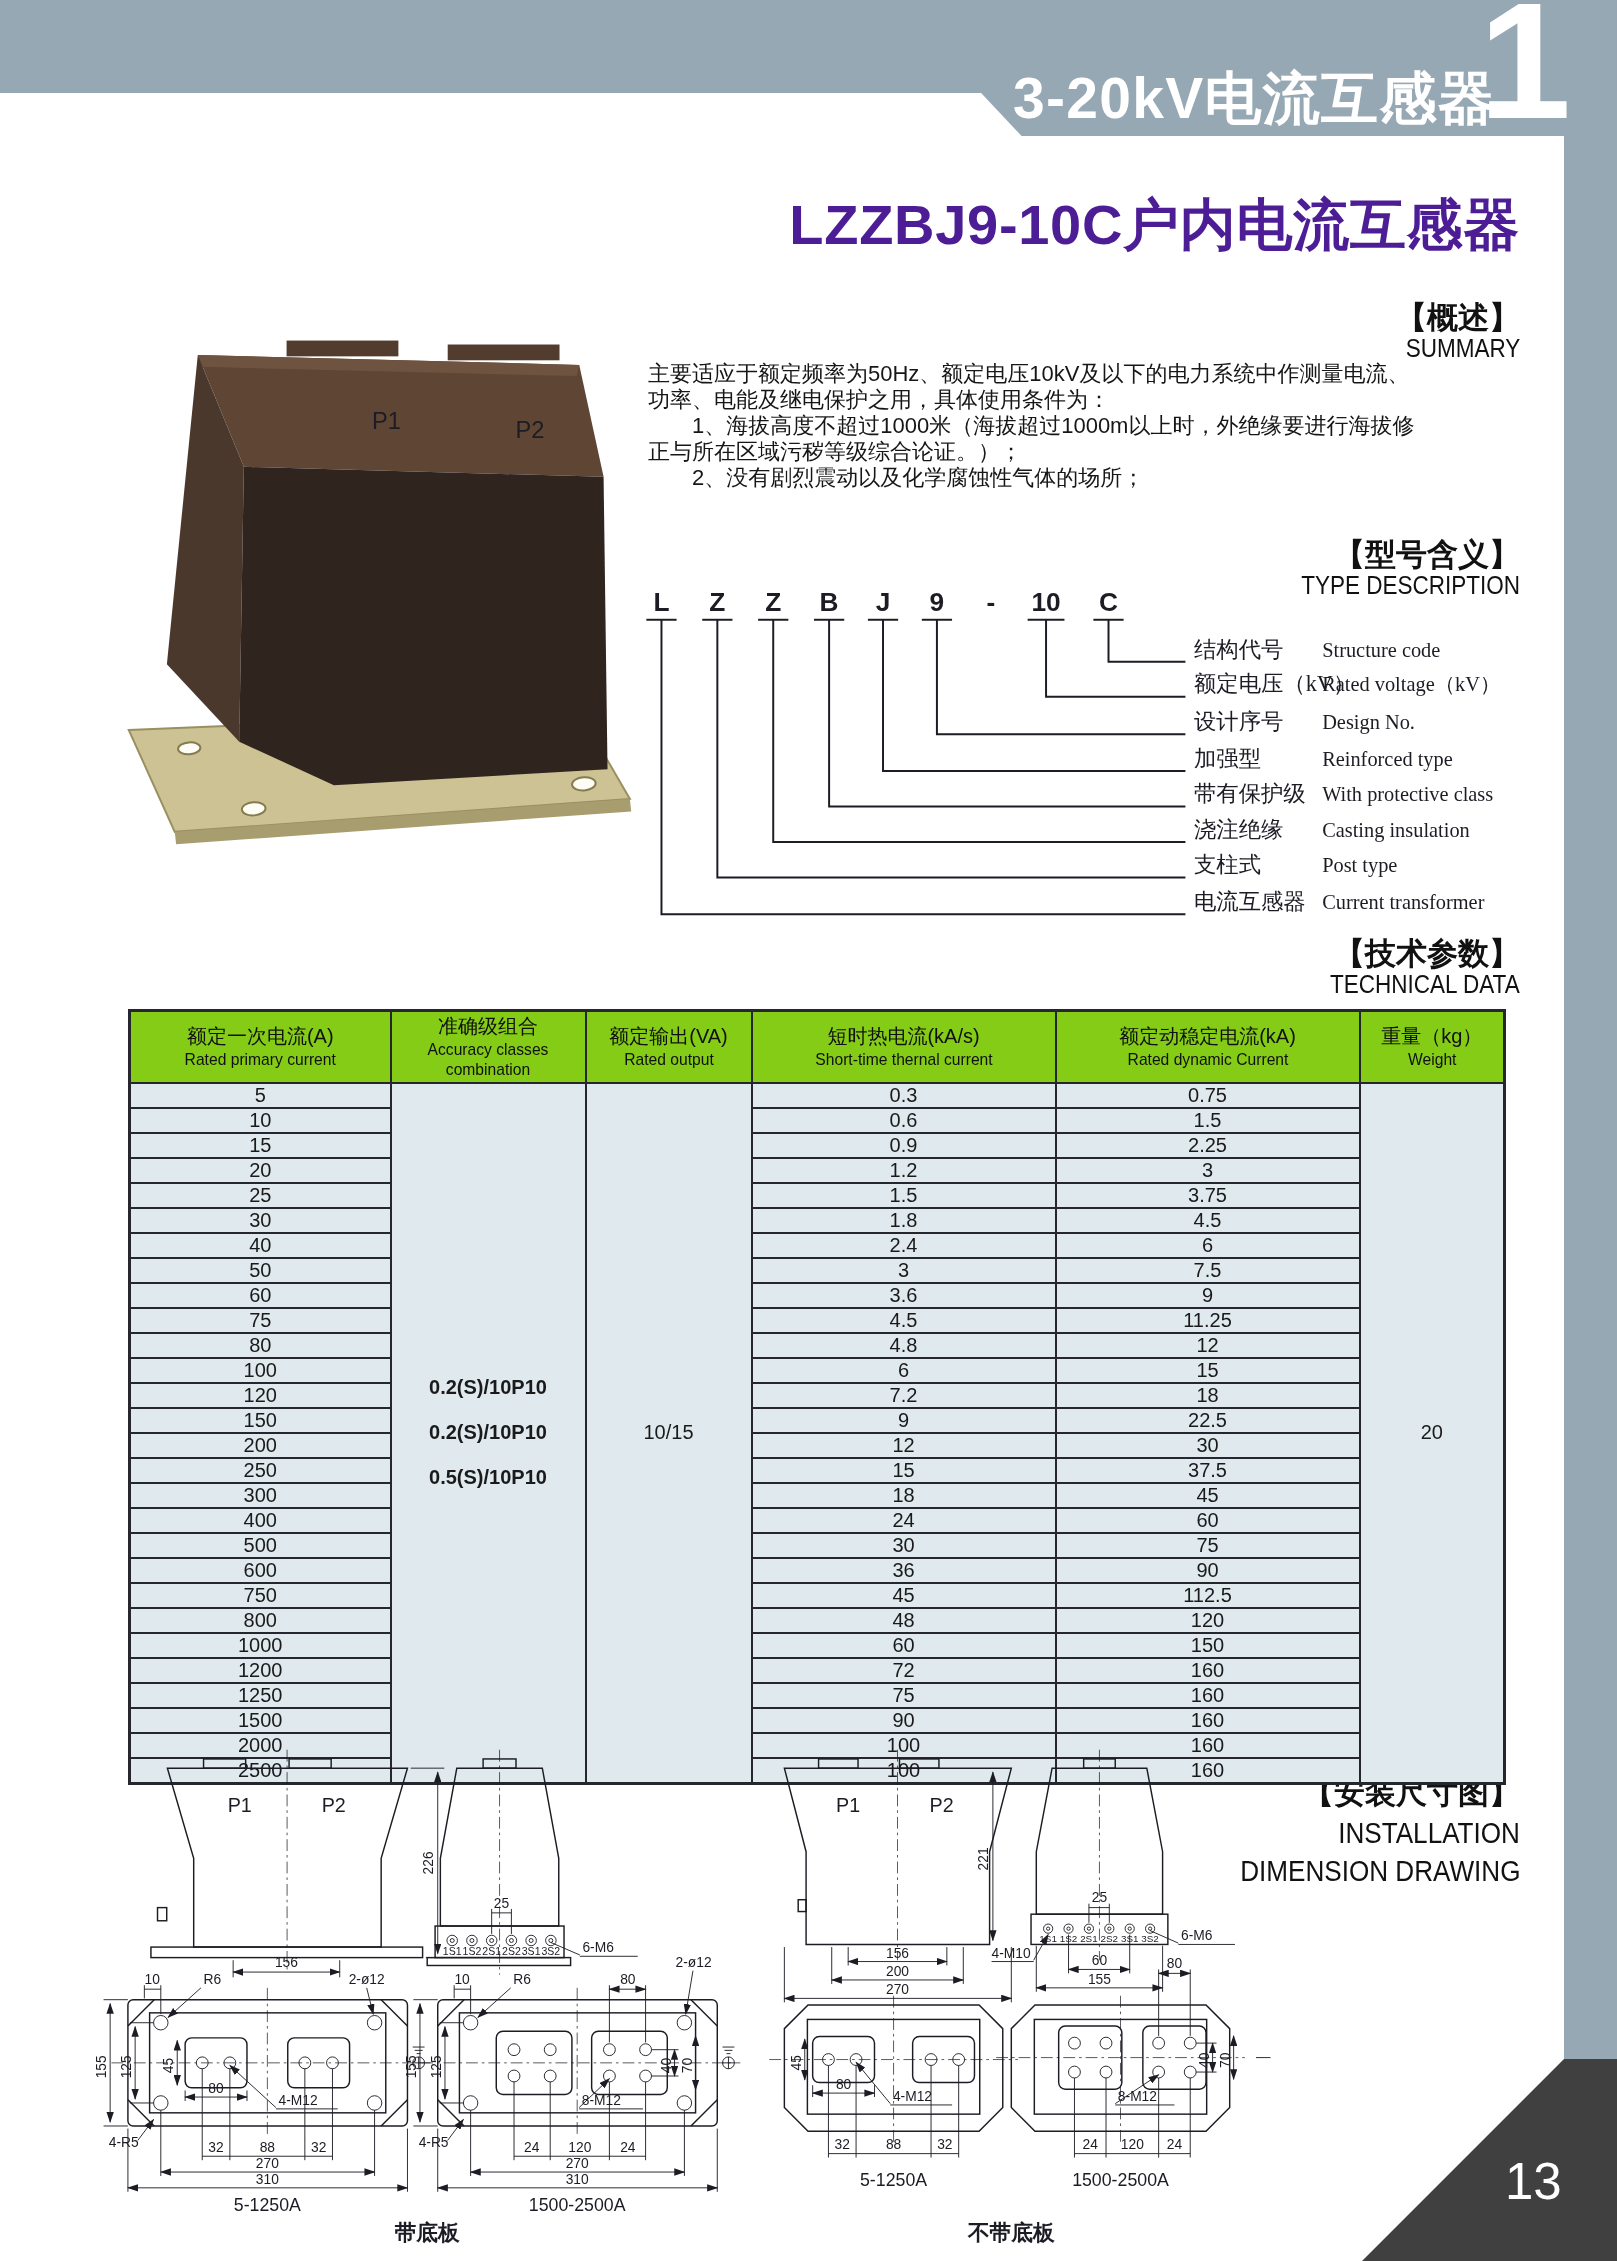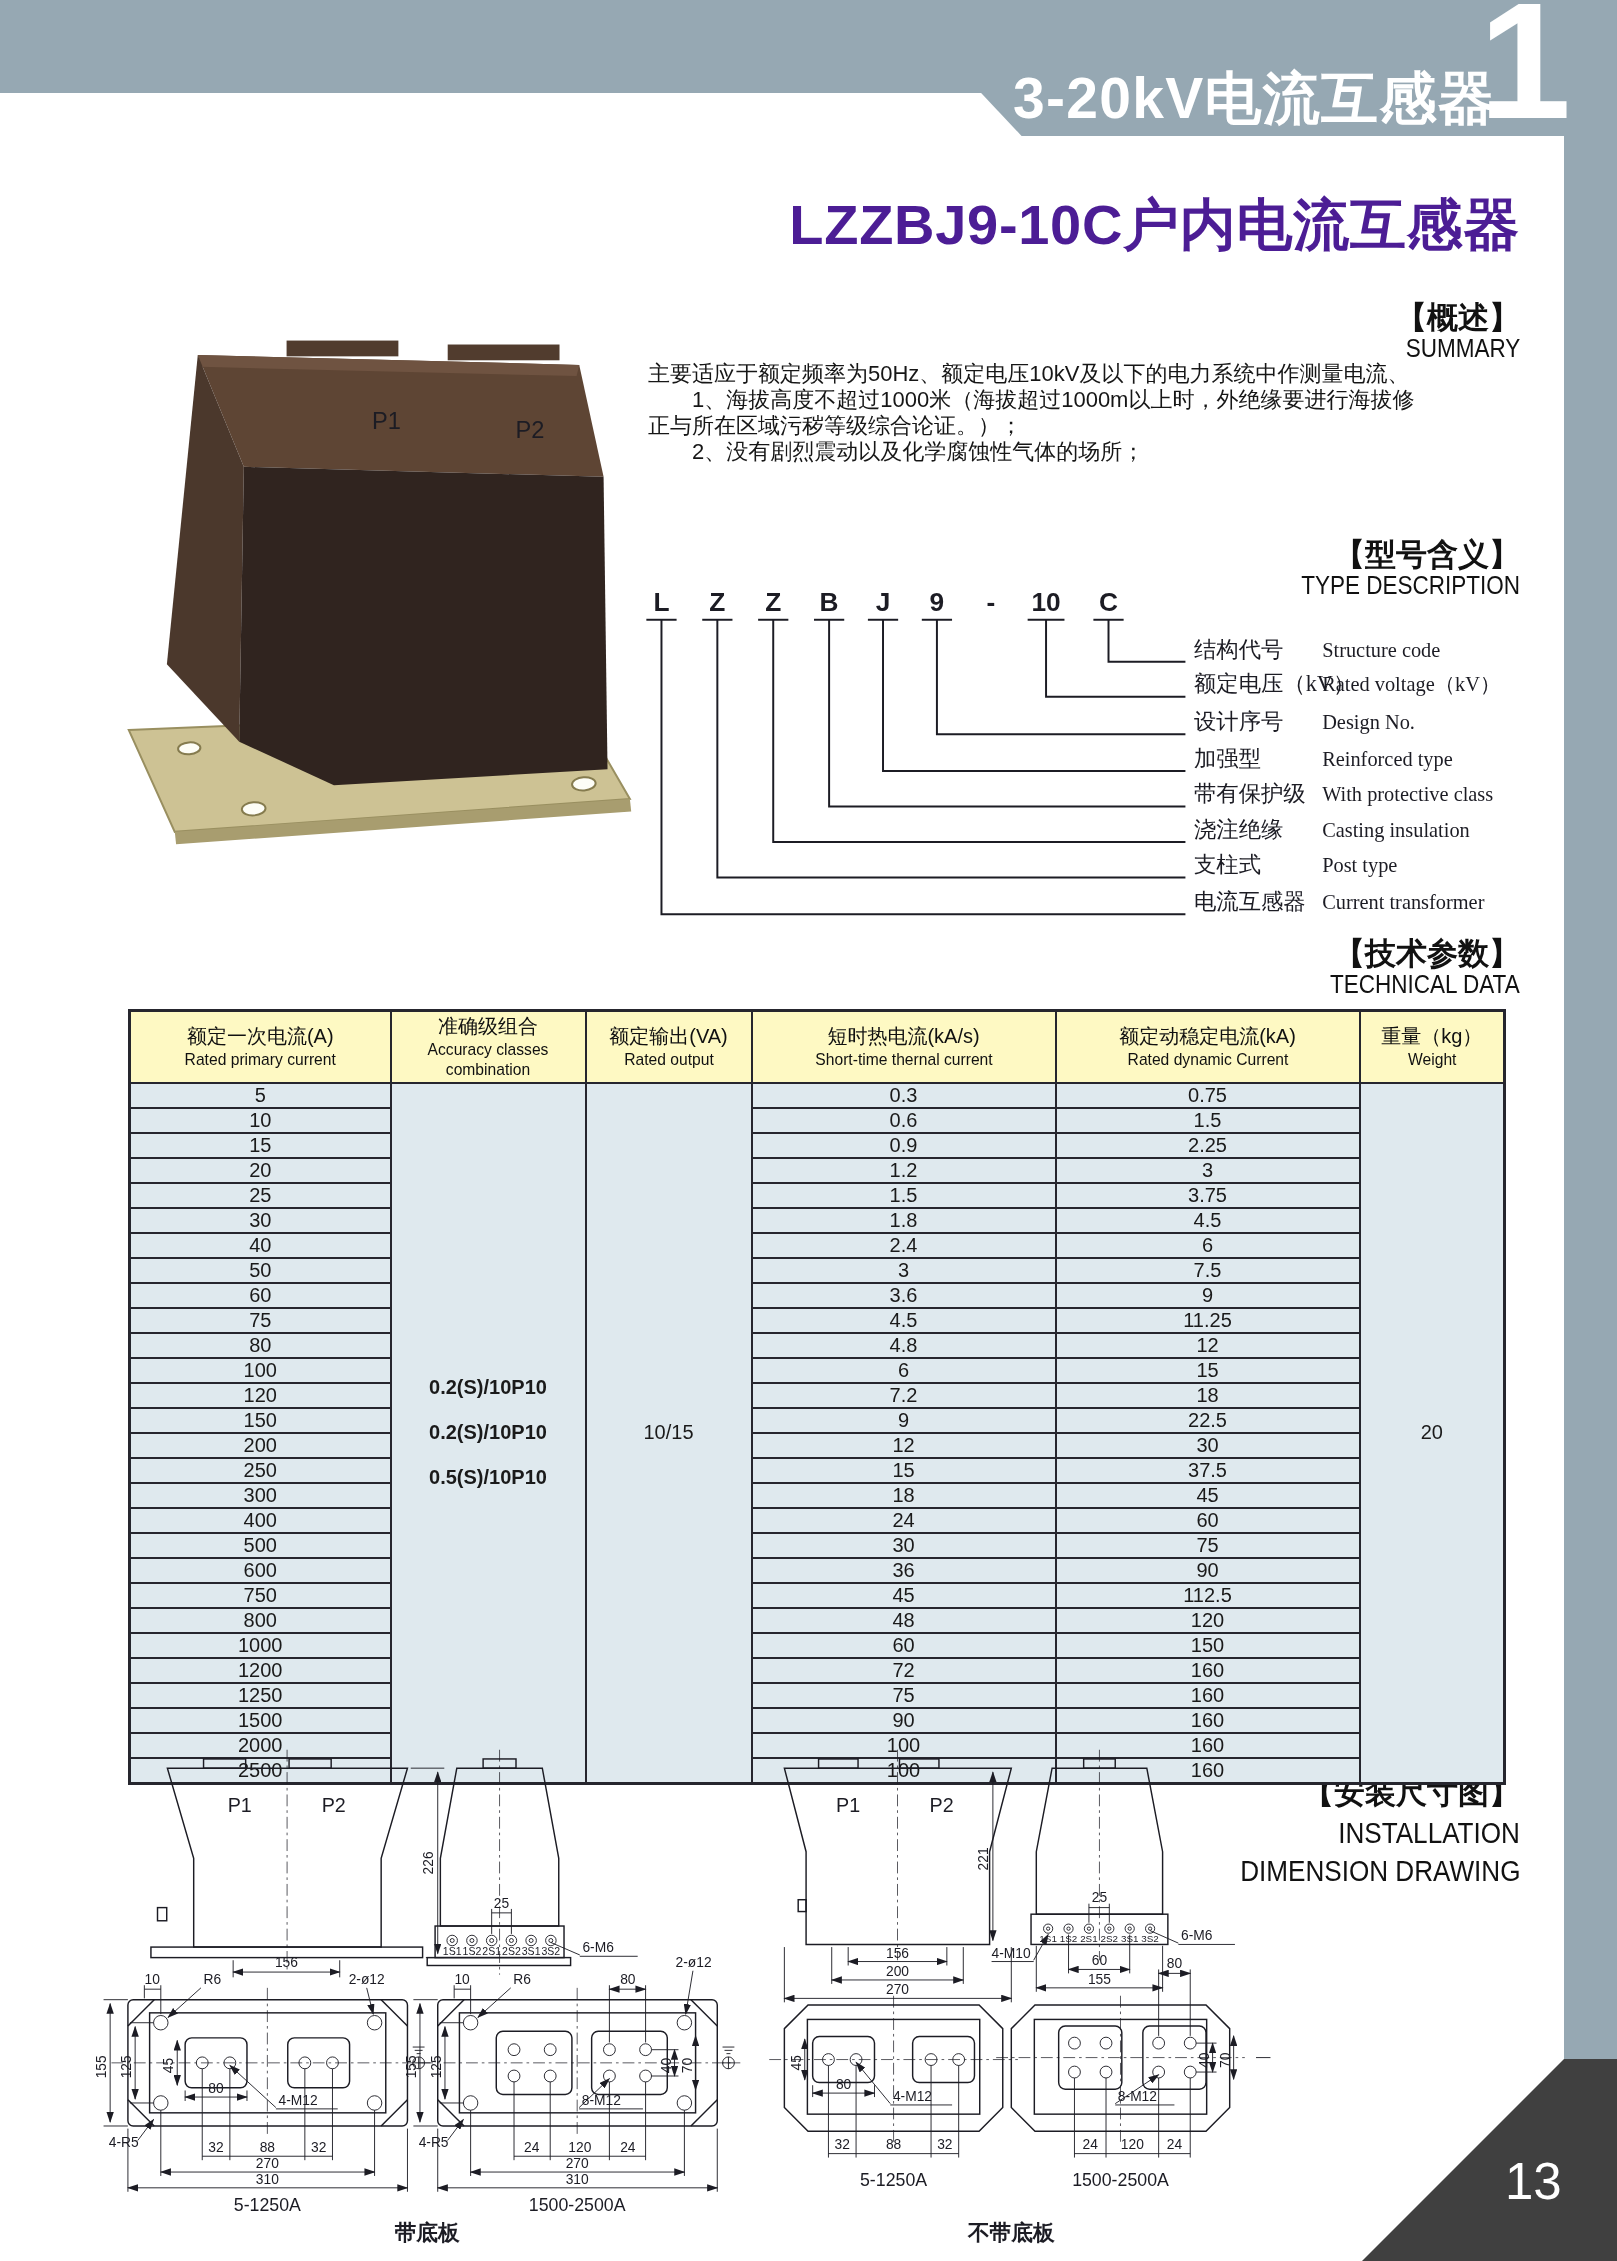--- a/index.html
+++ b/index.html
@@ -23,21 +23,21 @@
   .sec-en{position:absolute;right:98px;font-size:25px;color:#111;white-space:nowrap;
           transform:scaleX(.9);transform-origin:100% 50%;letter-spacing:0;}
   
   .summary{position:absolute;left:648px;top:361px;width:882px;font-size:22px;line-height:26px;color:#161616;}
   .summary div{white-space:nowrap;}
   
   .tech-table{position:absolute;left:128px;top:1009px;border-collapse:collapse;table-layout:fixed;
               width:1375px;border:3.3px solid #26262e;}
   .tech-table th,.tech-table td{border:2px solid #26262e;text-align:center;vertical-align:middle;
               padding:0;font-weight:normal;}
-  .tech-table thead tr{height:72px;background:#fef9c3;}
+  .tech-table thead tr{height:72px;background:#84cc16;}
   .tech-table tbody tr{height:22.4px;background:#dfe9ee;}
   .tech-table td{font-size:20px;color:#1a1a1a;}
   .th-cn{display:block;font-size:20px;color:#111;}
   .th-en{display:block;font-size:17px;color:#111;transform:scaleX(.92);transform-origin:50% 50%;line-height:20px;}
   td.acc div{margin:22.4px 0;font-size:20px;font-weight:bold;}
   
   svg text{font-family:"Liberation Sans","DejaVu Sans",sans-serif;fill:#1c1c24;}
   .obj{stroke:#1c1c24;stroke-width:2.2;fill:none;stroke-linejoin:miter;}
   .dim{stroke:#1c1c24;stroke-width:1.4;fill:none;}
   .cl{stroke:#1c1c24;stroke-width:1.1;fill:none;stroke-dasharray:18 6 4 6;}
@@ -78,20 +78,21 @@
 
   <div class="sec-cn" style="top:933px;">【技术参数】</div>
   <div class="sec-en" style="top:970px;">TECHNICAL DATA</div>
 
   <div class="sec-cn" style="top:1772px;">【安装尺寸图】</div>
   <div class="sec-en" style="top:1817px;font-size:29px;">INSTALLATION</div>
   <div class="sec-en" style="top:1855px;font-size:29px;">DIMENSION DRAWING</div>
 
   <div class="summary">
     <div>主要适应于额定频率为50Hz、额定电压10kV及以下的电力系统中作测量电流、</div>
+    <div>功率、电能及继电保护之用，具体使用条件为：</div>
     <div>　　1、海拔高度不超过1000米（海拔超过1000m以上时，外绝缘要进行海拔修</div>
     <div>正与所在区域污秽等级综合论证。）；</div>
     <div>　　2、没有剧烈震动以及化学腐蚀性气体的场所；</div>
   </div>
 
   <svg style="position:absolute;left:89px;top:309px;" width="553" height="536" viewBox="0 0 840 815">
 
     <polygon points="60,640 745,612 822,745 130,795" fill="#cdc294" stroke="#998f60" stroke-width="3"></polygon>
     <polygon points="130,795 822,745 824,764 132,814" fill="#a89d6f"></polygon>
     <ellipse cx="152" cy="668" rx="17" ry="9" fill="#fdfdf6" stroke="#857b4e" stroke-width="3" transform="rotate(-4 152 668)"></ellipse>

